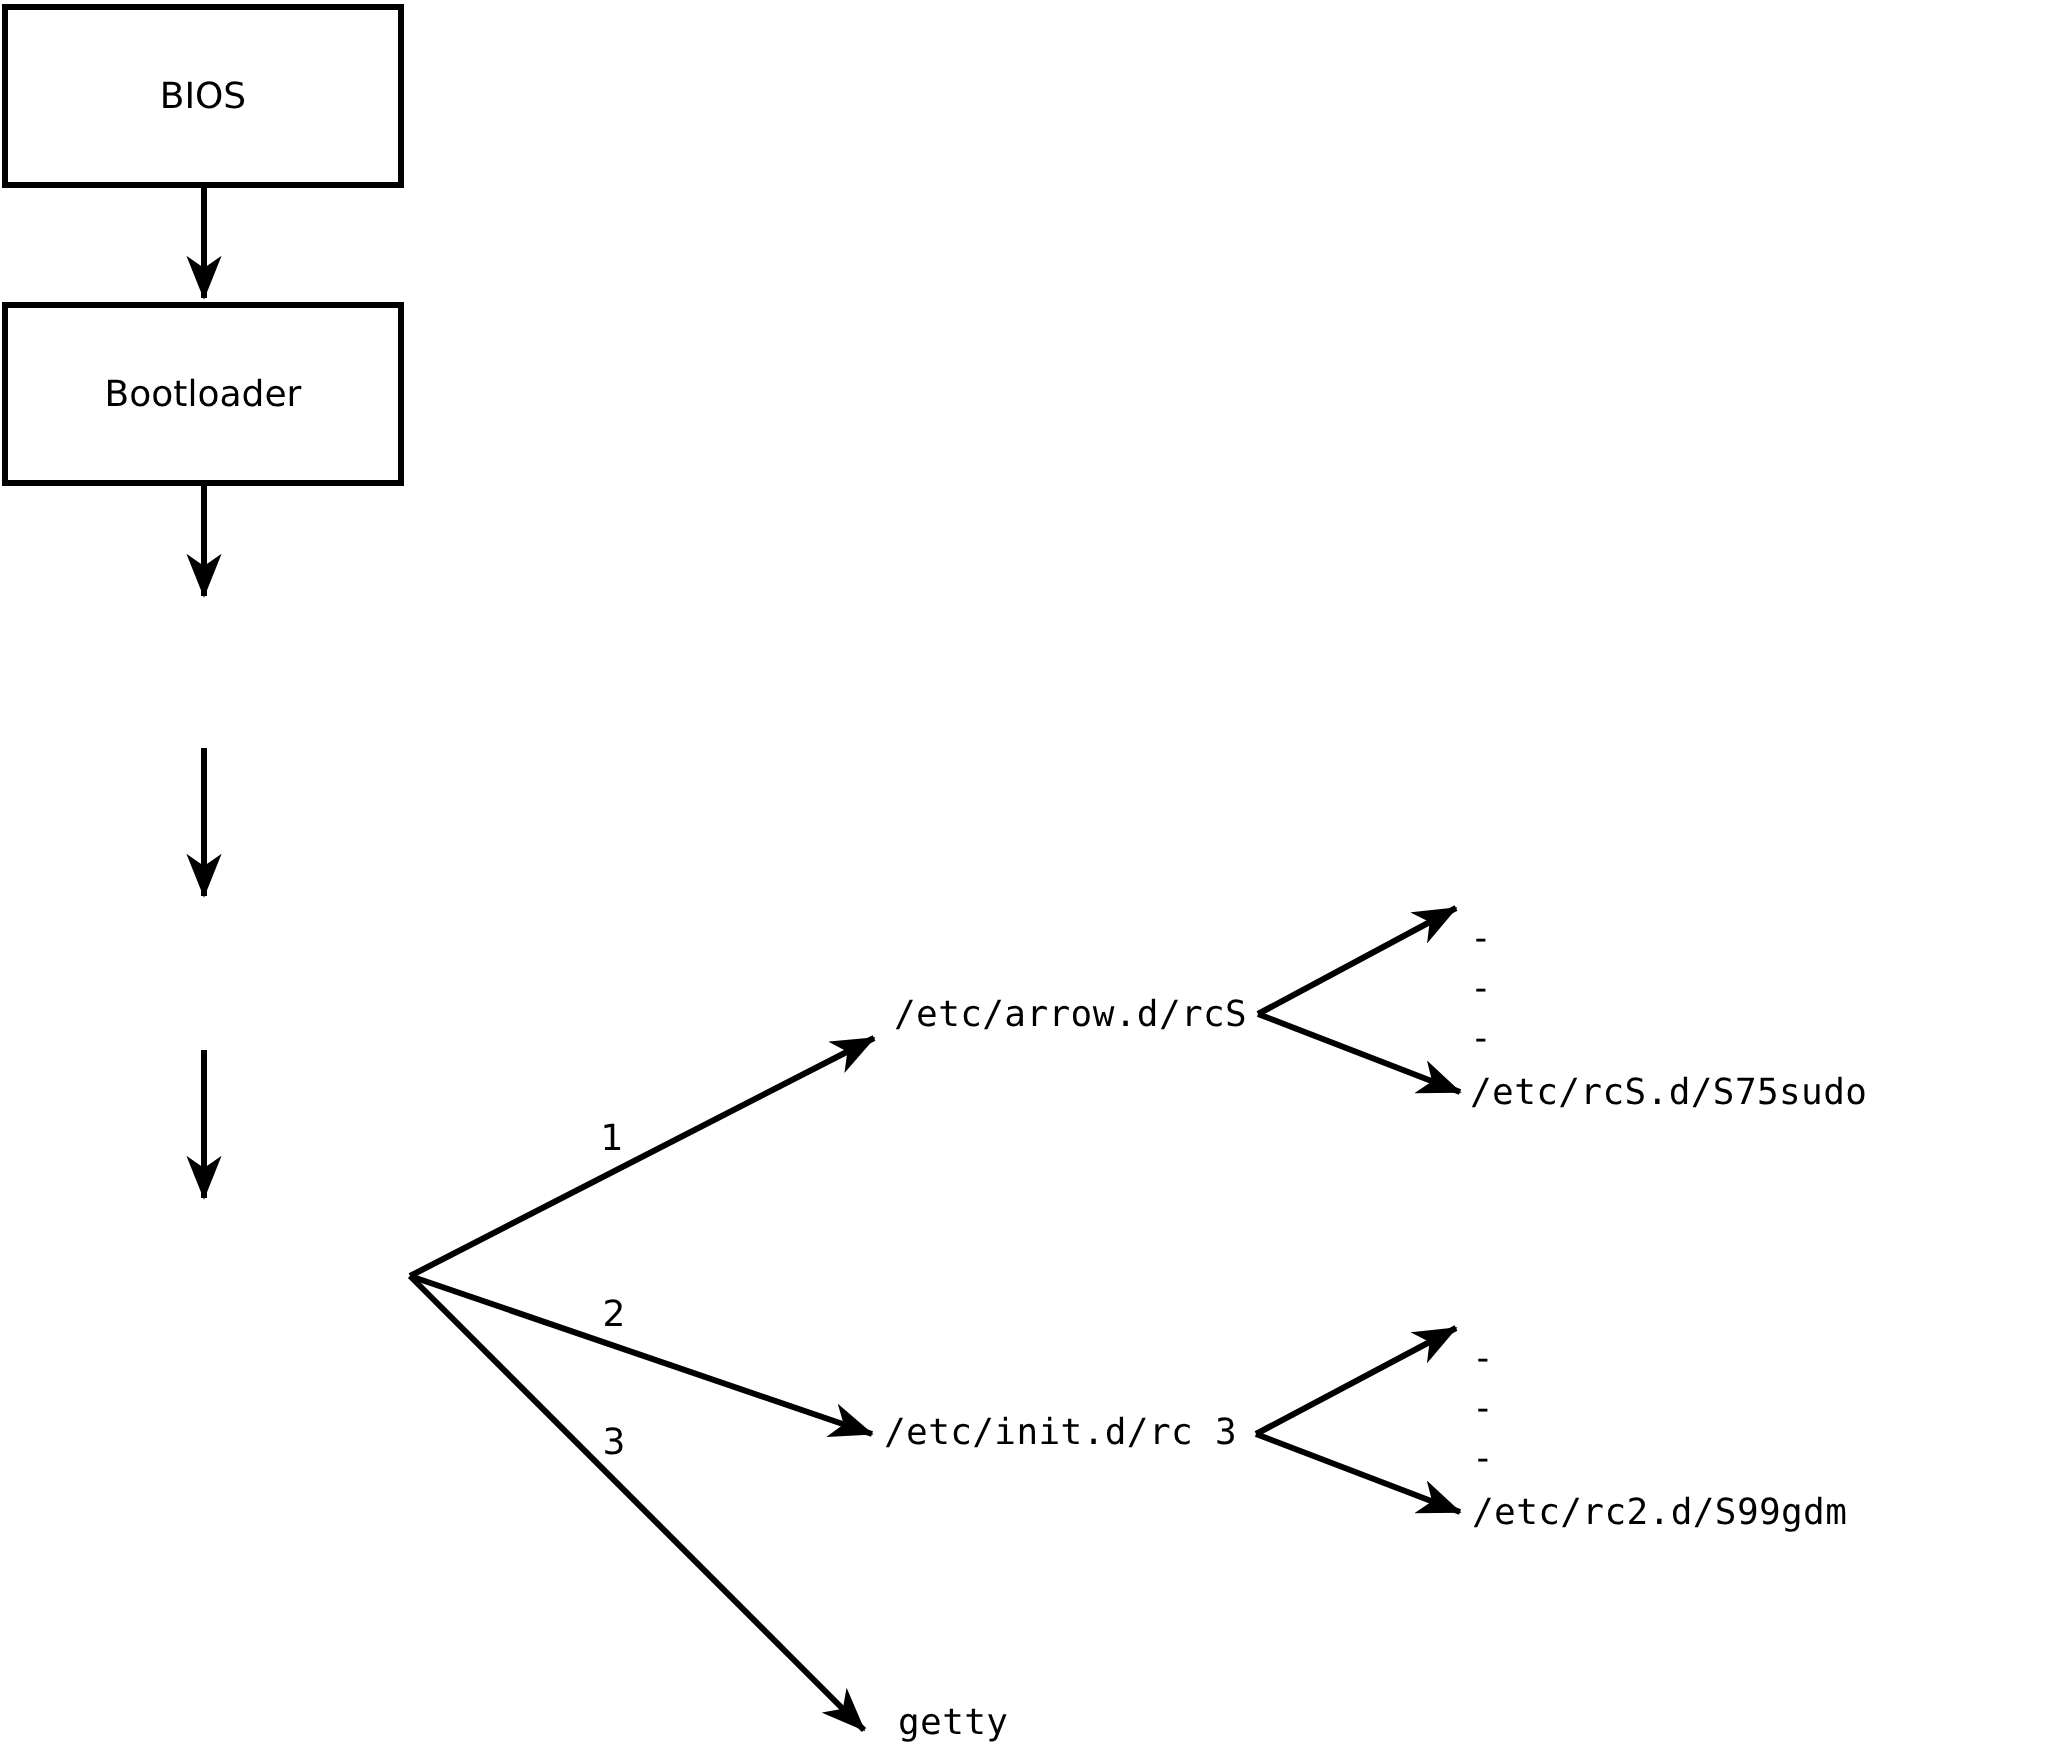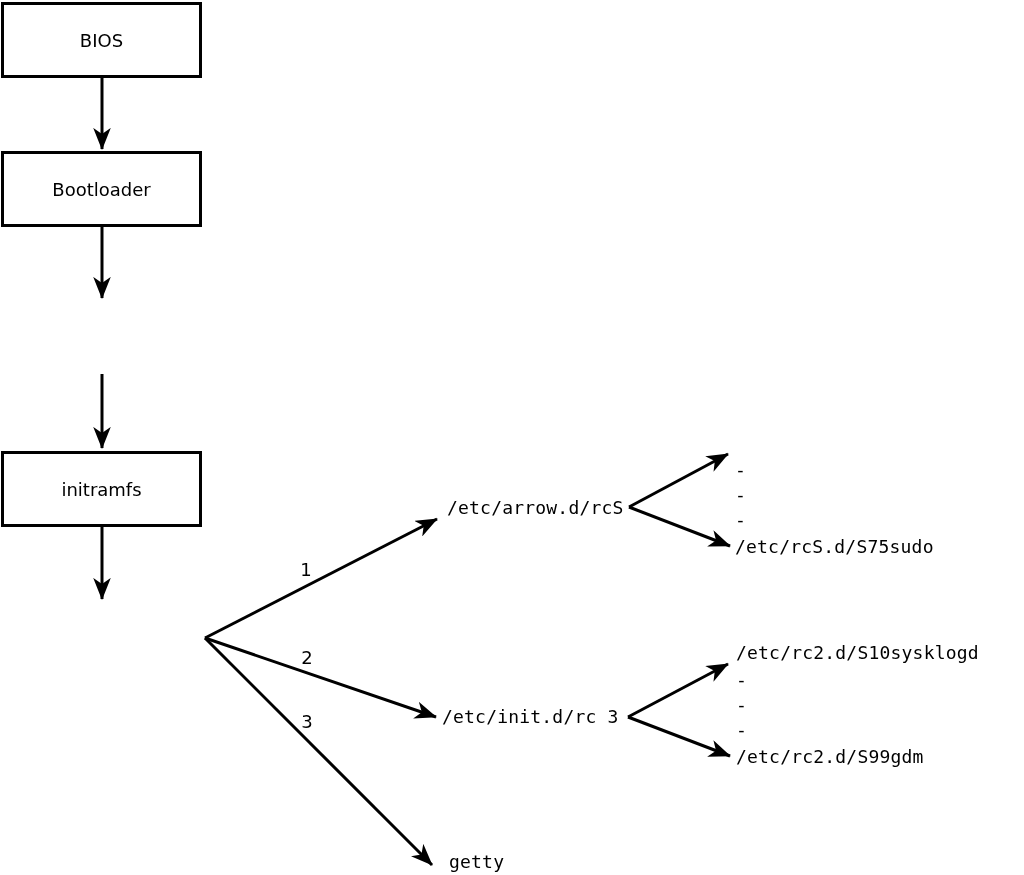--- a/index.html
+++ b/index.html
@@ -22,21 +22,21 @@
   }
   .wires line{
     stroke:var(--line);
     stroke-width:3;
   }
   .box{
     position:absolute;
     box-sizing:border-box;
     left:1px;
     width:201px;
-    height:76px;
+    height:92px;
     border:3px solid var(--line);
     background:var(--bg);
     display:flex;
     align-items:center;
     justify-content:center;
     font-size:18px;
     text-align:center;
   }
   .mono{
     position:absolute;
@@ -89,36 +89,32 @@
     <line x1="628" y1="717" x2="730" y2="756" marker-end="url(#arrowhead)"></line>
   </svg>
 
 
   <div class="box" style="top:2px">
     <span>BIOS</span>
   </div>
   <div class="box" style="top:151px">
     <span>Bootloader</span>
   </div>
-  <div class="box" style="top:451px">
-    <span>initramfs</span>
-  </div>
 
   <div class="num" style="left:306px;top:570px">1</div>
   <div class="num" style="left:307px;top:658px">2</div>
   <div class="num" style="left:307px;top:722px">3</div>
 
   <div class="mono" style="left:447px;top:508px">/etc/arrow.d/rcS</div>
   <div class="mono" style="left:735px;top:470px">-</div>
   <div class="mono" style="left:735px;top:495px">-</div>
   <div class="mono" style="left:735px;top:520px">-</div>
   <div class="mono" style="left:735px;top:547px">/etc/rcS.d/S75sudo</div>
 
   <div class="mono" style="left:442px;top:717px">/etc/init.d/rc 3</div>
-  <div class="mono" style="left:736px;top:653px">/etc/rc2.d/S10sysklogd</div>
   <div class="mono" style="left:736px;top:680px">-</div>
   <div class="mono" style="left:736px;top:705px">-</div>
   <div class="mono" style="left:736px;top:730px">-</div>
   <div class="mono" style="left:736px;top:757px">/etc/rc2.d/S99gdm</div>
 
   <div class="mono" style="left:449px;top:862px">getty</div>
 
 </div>
 
 </body></html>

